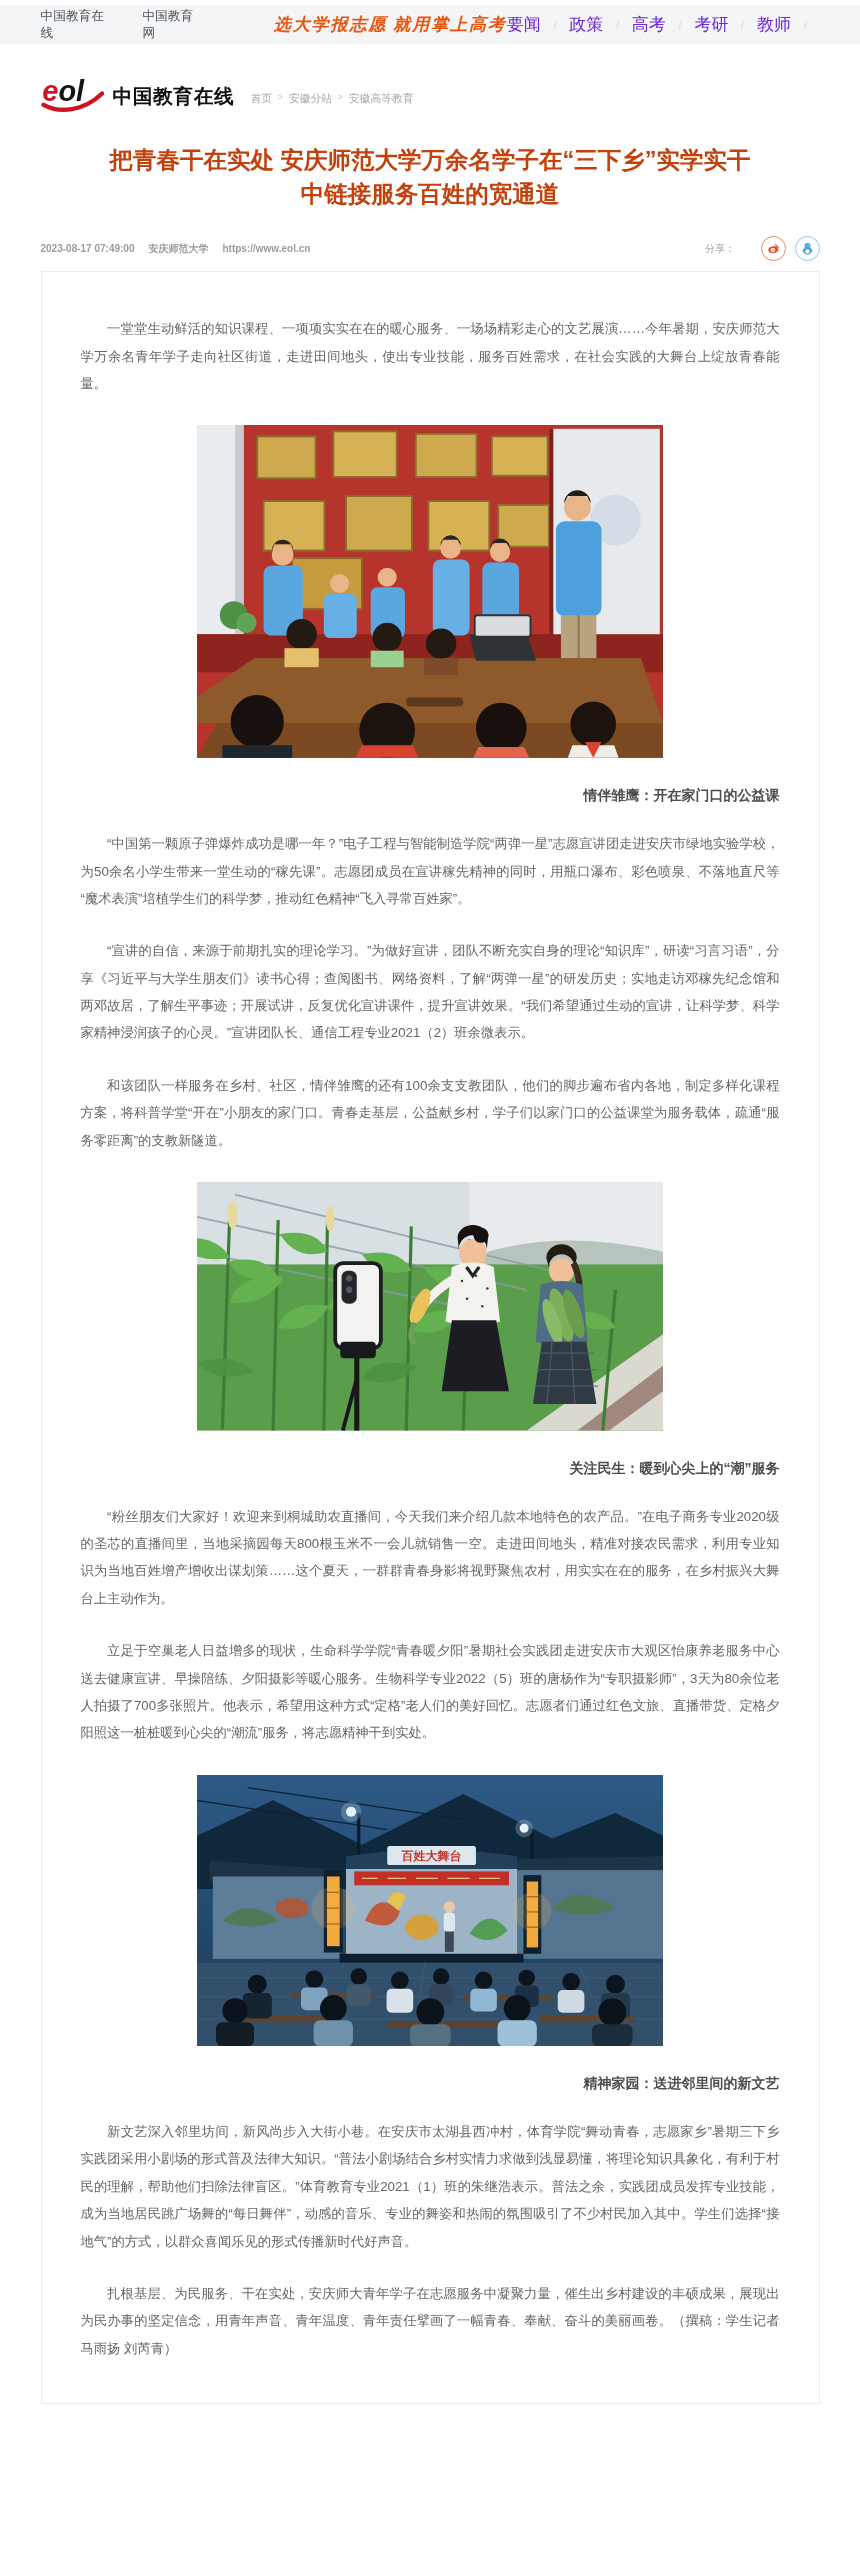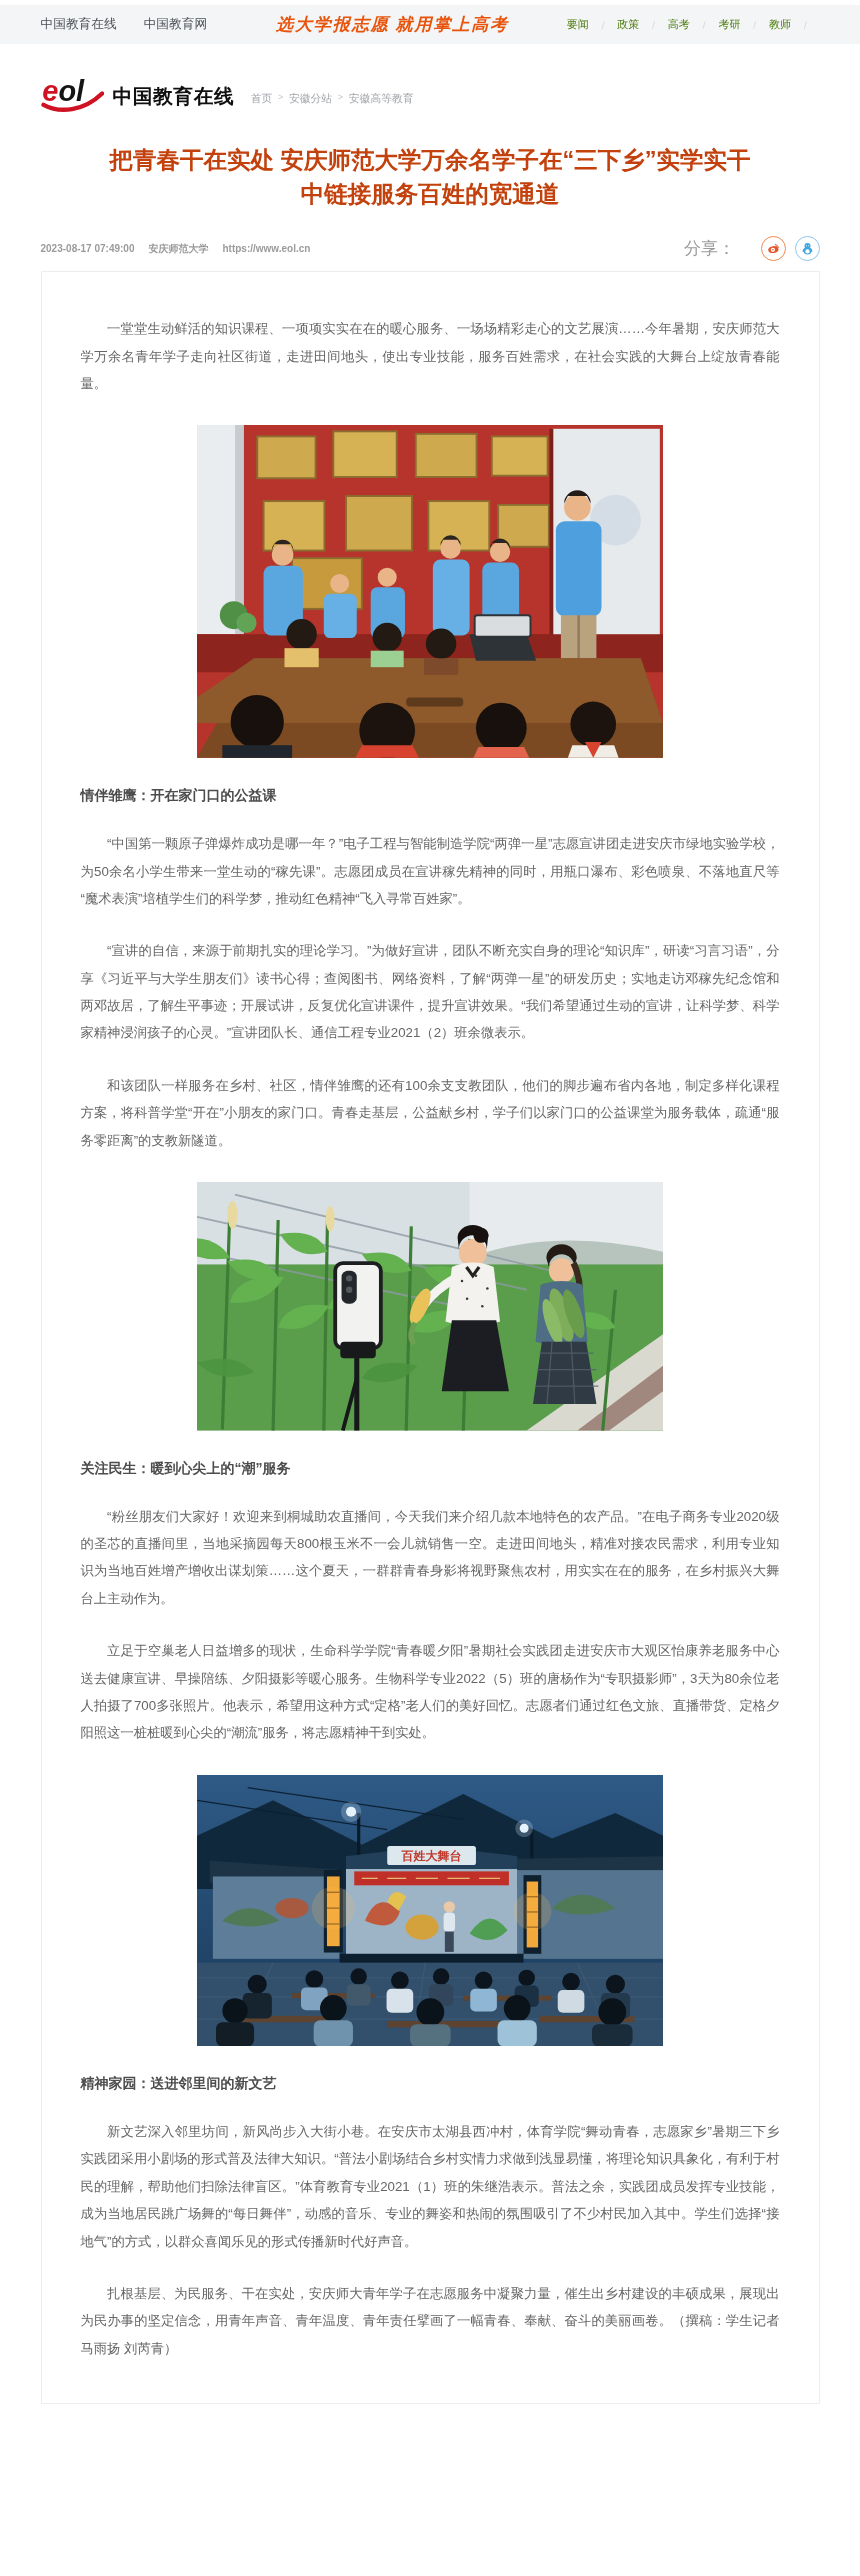--- a/index.html
+++ b/index.html
@@ -6,48 +6,48 @@
   html,body { background:#ffffff; font-family:"Liberation Sans","DejaVu Sans",sans-serif; }
   body { width:860px; margin:0 auto; color:#333; }
 
   
   .topbar { margin-top:5px; background:#f4f5f6; height:39px; }
   .topbar-inner { width:779px; margin:0 auto; height:100%; display:flex; align-items:center; }
   .topbar-link { font-size:12.7px; color:#4c5158; margin-right:27px; cursor:pointer; text-decoration:none; }
   .topbar-slogan { font-family:"Liberation Serif","DejaVu Serif",serif; font-style:italic; font-weight:bold;
                    color:#e8540c; font-size:17px; letter-spacing:1.9px; margin-left:42px; white-space:nowrap; }
   .topbar-nav { margin-left:auto; display:flex; align-items:center; white-space:nowrap; }
-  .topbar-nav .nav-item { font-size:11px; color:#4d7c0f; cursor:pointer; }
+  .topbar-nav .nav-item { font-size:17px; color:#6d28d9; cursor:pointer; }
   .topbar-nav .sep { color:#d8dce1; margin:0 12.7px; font-size:11.4px; }
 
   
   .logo-row { width:779px; margin:0 auto; padding-top:33px; display:flex; align-items:center; }
   .eol-logo { width:63px; height:38px; flex:0 0 auto; }
   .brand { font-size:19.7px; font-weight:bold; color:#101010; margin-left:9px; letter-spacing:0.6px; }
   .breadcrumb { margin-left:16.5px; font-size:10.8px; color:#a2a6ab; display:flex; margin-top:5px; }
   .breadcrumb .crumb { cursor:pointer; }
   .breadcrumb .bc-sep { margin:0 5.7px; color:#c2c6cb; font-size:9px; }
 
   
   .article-title { max-width:660px; margin:28px auto 0; text-align:center; font-size:23.5px; line-height:1.45;
                    font-weight:600; color:#c2410c; }
   .meta-row { width:779px; margin:25px auto 0; display:flex; align-items:center; }
   .meta-left { display:flex; align-items:center; color:#9b9b9b; font-size:10px; }
   .meta-left span { margin-right:14px;font-weight:bold; }
   .meta-share { margin-left:auto; display:flex; align-items:center; }
-  .share-label { color:#9b9b9b; font-size:17px; margin-right:16.5px; }
+  .share-label { color:#9b9b9b; font-size:10px; margin-right:16.5px; }
   .share-icon { width:25px; height:25px; border-radius:50%; background:#fff; display:flex; align-items:center;
                 justify-content:center; cursor:pointer; margin-left:9px; }
   .share-weibo { border:0.6px solid #ee8a4f; }
   .share-qq { border:0.6px solid #8fc7ea; }
 
   
   .article-box { width:779px; margin:10px auto 0; border:0.6px solid #ededed; padding:18px 39px 41px; }
   .para { font-size:13.3px; color:#666; line-height:2.06; text-indent:2em; margin-top:25px; text-align:justify; }
-  .section-heading { font-size:14px; font-weight:bold; color:#4d4d4d; text-align:left; margin-top:29px; }
+  .section-heading { font-size:14px; font-weight:bold; color:#4d4d4d; text-align:right; margin-top:29px; }
   .figure { width:466px; margin:28px auto 11px; display:block; }
   .figure svg { display:block; width:466px; }
 
   .footer-gap { height:7.6px; }
 </style>
 </head>
 <body>
 
 <div class="topbar">
   <div class="topbar-inner">

